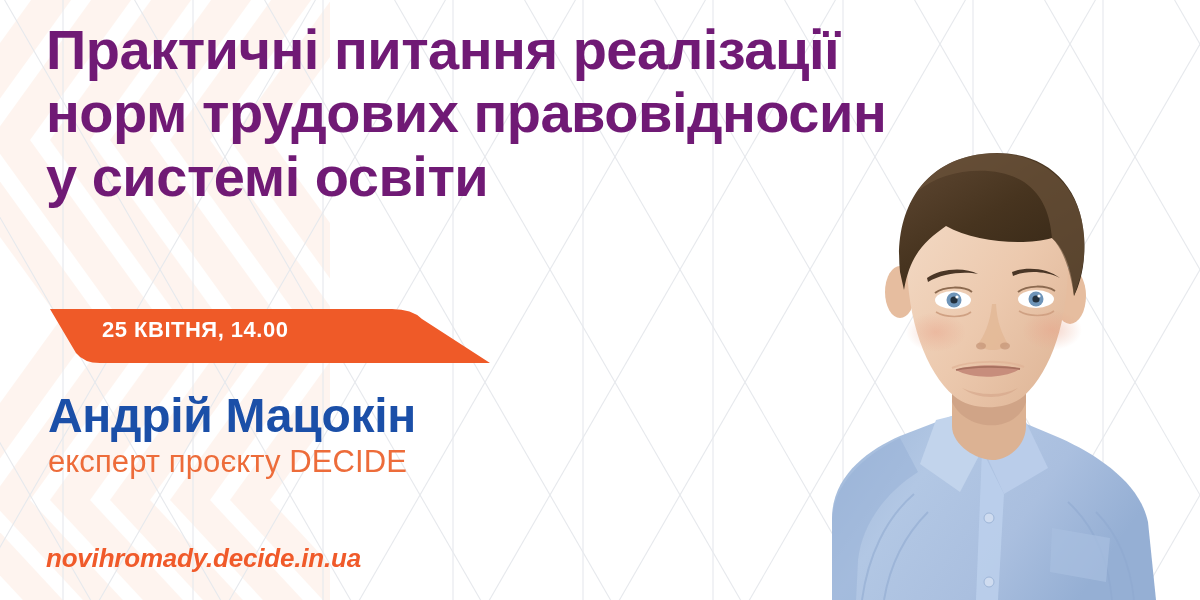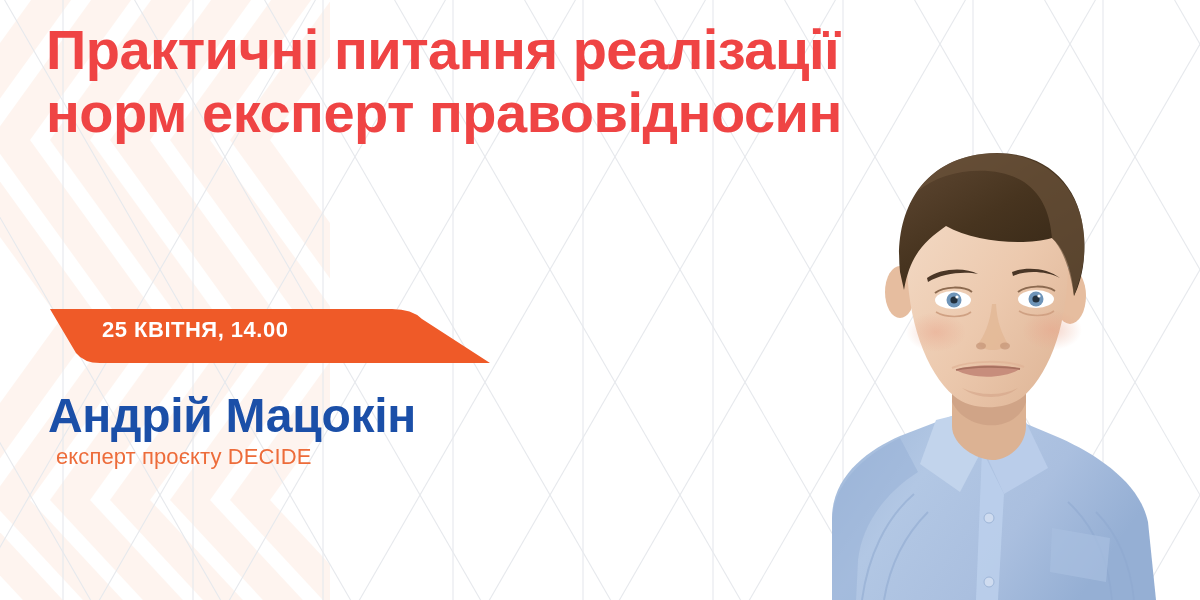--- a/index.html
+++ b/index.html
@@ -36,21 +36,21 @@
     position:absolute;
     left:0; top:0;
     width:660px; height:600px;
     z-index:3;
   }
 
   .title {
     position:absolute;
     left:46px; top:18px;
     width:1120px;
-    color:#ef4444;
+    color:#701a75;
     font-size:56px;
     font-weight:700;
     line-height:1.13;
     letter-spacing:-0.5px;
     white-space:nowrap;
   }
   .title .tline { display:block; }
 
   
   .date-badge {
@@ -77,25 +77,24 @@
     font-size:48px;
     font-weight:700;
     letter-spacing:-0.3px;
     white-space:nowrap;
   }
 
   .speaker-role {
     position:absolute;
     left:48px; top:444px;
     color:#ed6c3a;
-    font-size:22px;
+    font-size:31px;
     font-weight:400;
     letter-spacing:0.1px;
     white-space:nowrap;
-    margin-left:8px;
   }
 
   .site-url {
     position:absolute;
     left:46px; top:543px;
     color:#f05a2a;
     font-size:26px;
     font-weight:700;
     font-style:italic;
     letter-spacing:-0.2px;
@@ -300,28 +299,30 @@
       <path d="M352,248 C370,240 408,240 424,247" stroke="#e0b296" stroke-width="2" fill="none" opacity="0.7"></path>
 
       <path d="M362,268 C380,276 402,276 418,268 C404,280 378,280 362,268 Z" fill="#cf9c80" opacity="0.45"></path>
     </svg>
   </div>
 
   <div class="content">
 
     <h1 class="title">
       <span class="tline">Практичні питання реалізації</span>
-      <span class="tline">норм експерт правовідносин</span>
+      <span class="tline">норм трудових правовідносин</span>
+      <span class="tline">у системі освіти</span>
     </h1>
 
     <div class="date-badge">
       <svg width="460" height="62" viewBox="0 0 460 62" xmlns="http://www.w3.org/2000/svg">
         <path d="M10,4 L352,4 Q372,4 382,14 L450,58 L60,58 Q44,58 36,48 Z" fill="#ef5a28"></path>
       </svg>
       <span class="date-text">25 КВІТНЯ, 14.00</span>
     </div>
 
     <div class="speaker-name">Андрій Мацокін</div>
     <div class="speaker-role">експерт проєкту DECIDE</div>
 
+    <div class="site-url">novihromady.decide.in.ua</div>
   </div>
 
 </div>
 
 </body></html>

